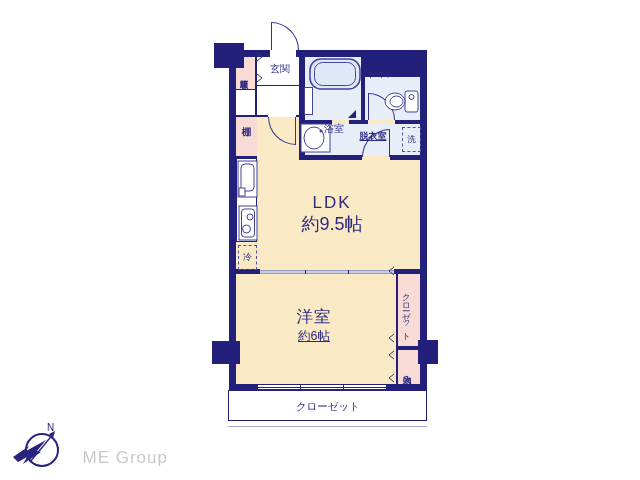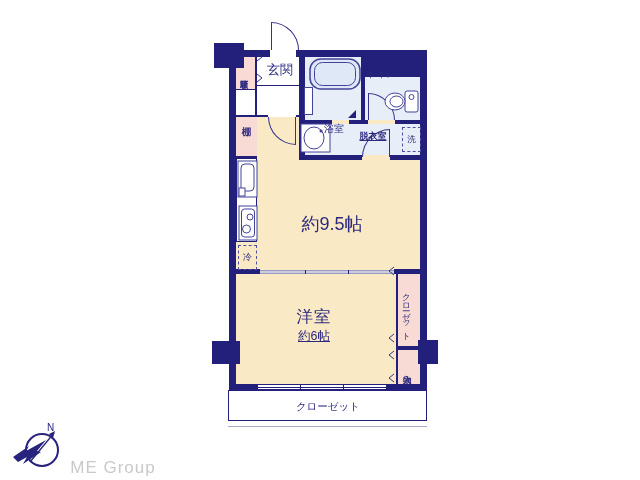--- a/index.html
+++ b/index.html
@@ -133,34 +133,35 @@
       <path d="M6,1 L1,5 L6,9" fill="none" stroke="#33338c"></path>
     </svg>
   <svg style="left:256px;top:52px;" width="7" height="10" viewBox="0 0 7 10">
       <path d="M1,1 L6,5 L1,9" fill="none" stroke="#33338c"></path>
     </svg>
   <svg style="left:256px;top:73px;" width="7" height="10" viewBox="0 0 7 10">
       <path d="M1,1 L6,5 L1,9" fill="none" stroke="#33338c"></path>
     </svg>
 
   <div class="lbl vert" style="left:239px;top:59px;height:30px;font-size:8px;font-weight:bold;letter-spacing:0;">下駄箱</div>
-  <div class="lbl" style="left:259px;top:63px;width:42px;font-size:13px;">玄関</div>
+  <div class="lbl" style="left:259px;top:63px;width:42px;font-size:10px;">玄関</div>
   <div class="lbl" style="left:312px;top:95px;width:44px;font-size:10px;margin-top:28px;">浴室</div>
   <div class="lbl" style="left:360px;top:69px;width:42px;font-size:9.5px;">トイレ</div>
   <div class="lbl" style="left:350px;top:131px;width:46px;font-size:9px;font-weight:bold;text-decoration:underline;">脱衣室</div>
   <div class="lbl" style="left:236px;top:127px;width:21px;font-size:9.5px;font-weight:bold;">棚</div>
+  <div class="lbl" style="left:299px;top:193px;width:66px;font-size:17px;letter-spacing:2px;">LDK</div>
   <div class="lbl" style="left:299px;top:214px;width:66px;font-size:18px;">約9.5帖</div>
   <div class="lbl" style="left:283px;top:307px;width:62px;font-size:16.5px;letter-spacing:1px;">洋室</div>
   <div class="lbl" style="left:283px;top:329px;width:62px;font-size:12.5px;text-decoration:underline;">約6帖</div>
   <div class="lbl vert" style="left:401px;top:277px;height:68px;font-size:8.5px;letter-spacing:0;">クローゼット</div>
   <div class="lbl vert" style="left:402px;top:353px;height:30px;font-size:8.5px;font-weight:bold;letter-spacing:0;">物入</div>
   <div class="lbl" style="left:288px;top:400px;width:80px;font-size:10.5px;">クローゼット</div>
 
   <svg style="left:10px;top:420px;" width="54" height="54" viewBox="0 0 54 54">
     <circle cx="32" cy="30" r="16" fill="none" stroke="#28247e" stroke-width="2"></circle>
     <line x1="20" y1="42" x2="44" y2="13" stroke="#28247e" stroke-width="1.3"></line>
     <polygon points="45,11 39,14 43,18" fill="#28247e"></polygon>
     <path d="M3,37 L19,26 L16,31 L36,20 L27,31 L31,32 L13,44 L17,37 L8,42 Z" fill="#28247e"></path>
     <text x="37" y="11" font-size="10" fill="#28247e" font-family="Liberation Sans, sans-serif">N</text>
   </svg>
-  <div class="lbl" style="left:58px;top:448px;width:110px;font-size:17px;color:#c9c9c9;letter-spacing:1px;text-align:center;margin-top:10px;">ME Group</div>
+  <div class="lbl" style="left:58px;top:448px;width:110px;font-size:17px;color:#c9c9c9;letter-spacing:1px;text-align:right;">ME Group</div>
 
 </div>
 
 </body></html>

